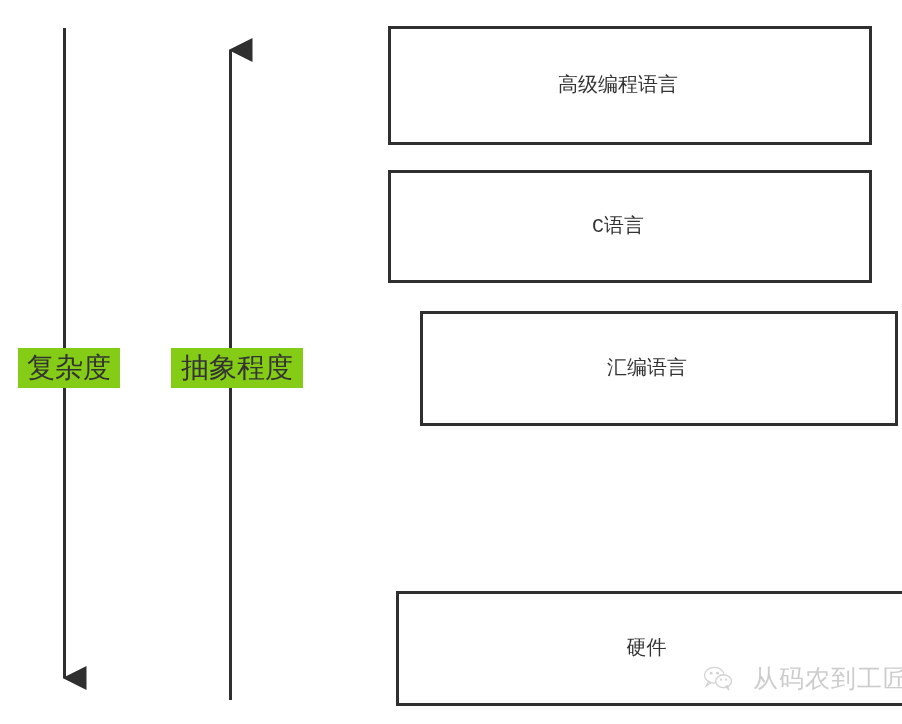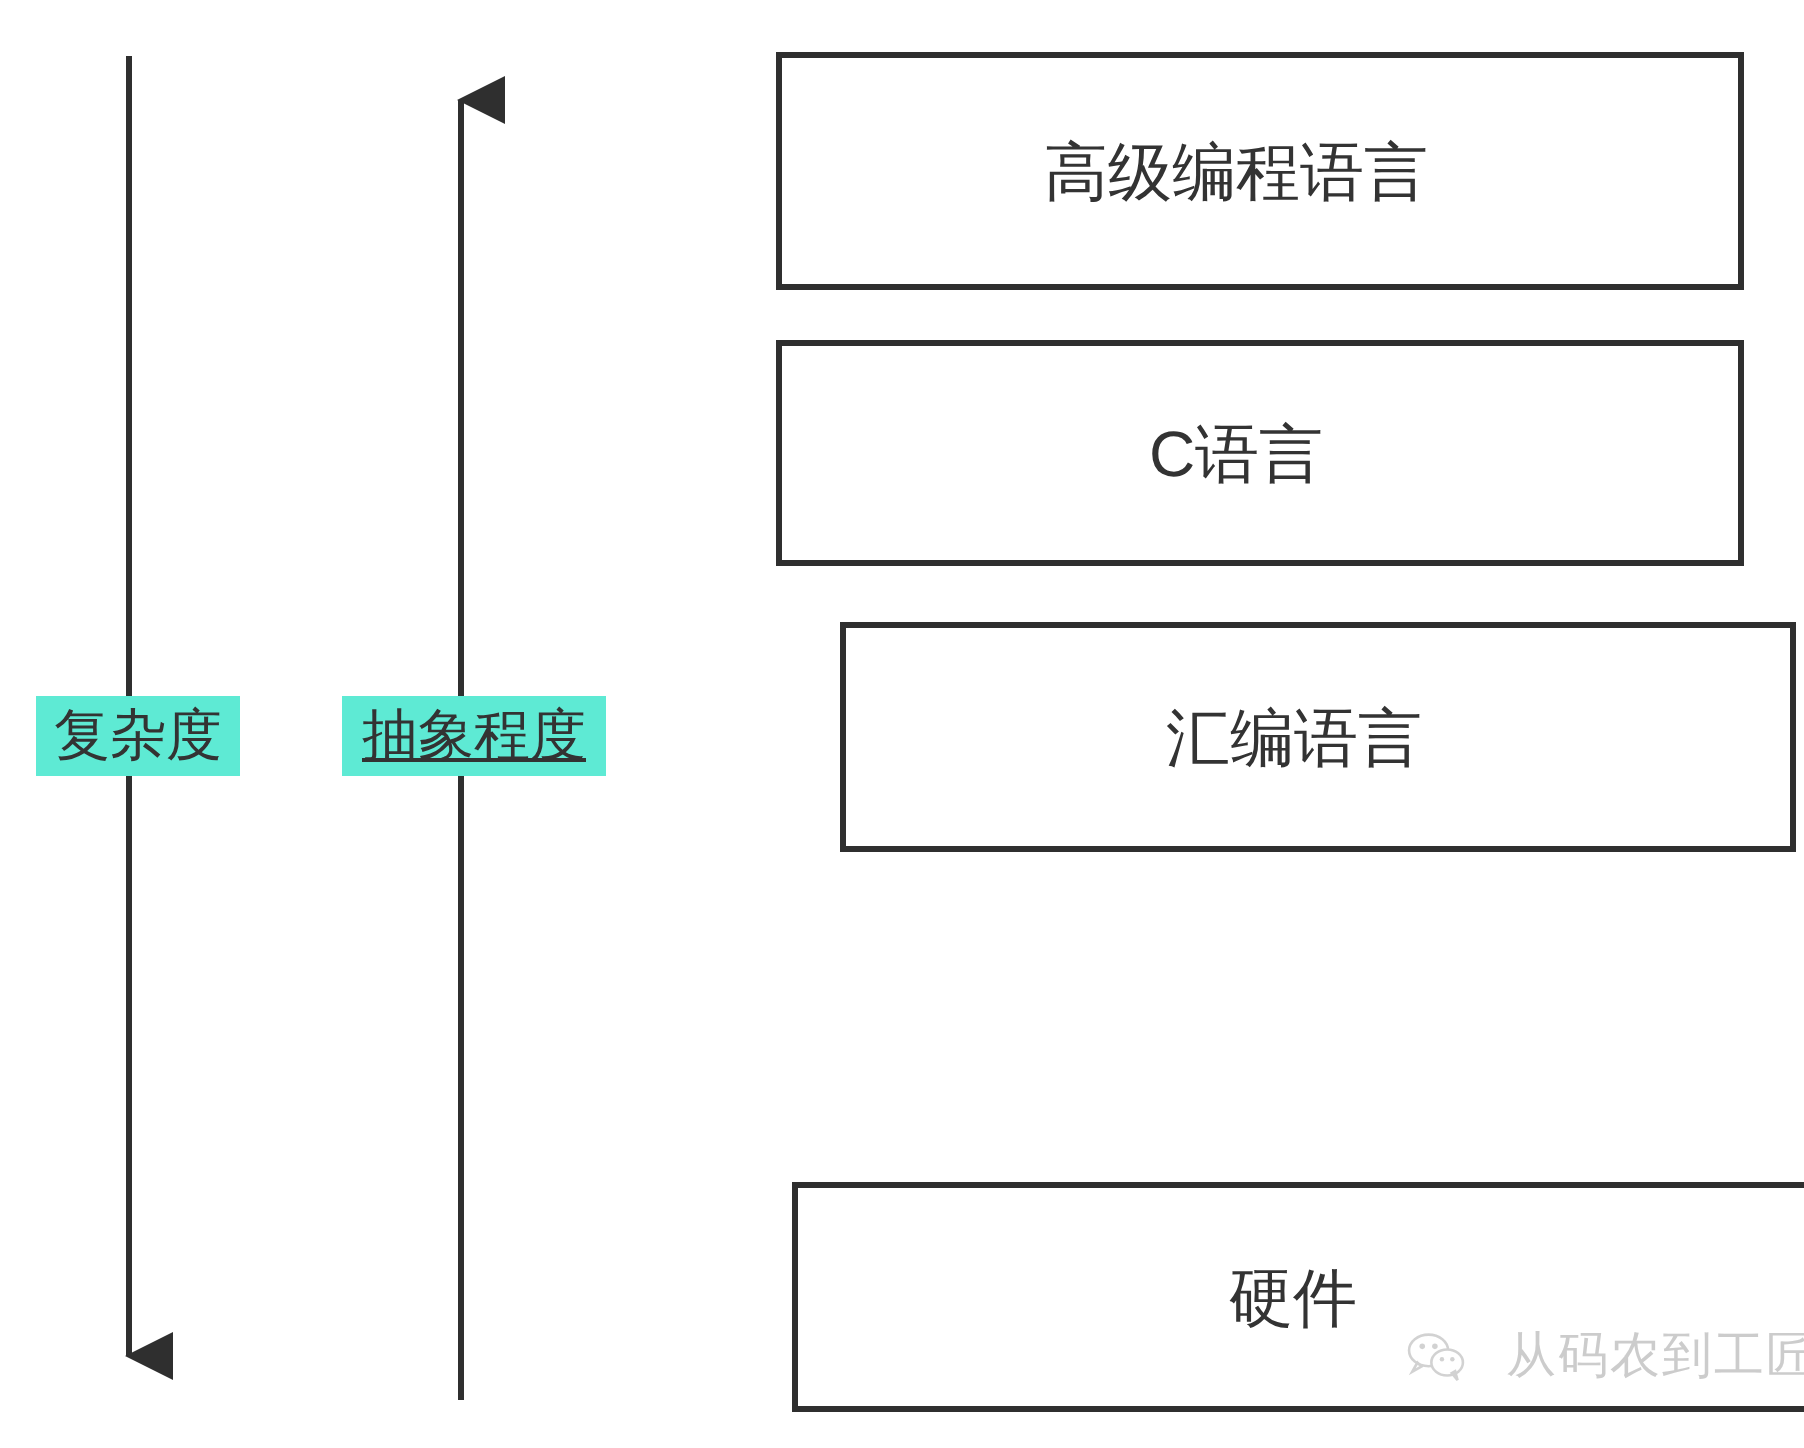--- a/index.html
+++ b/index.html
@@ -30,62 +30,62 @@
     position: absolute;
     top: 0;
     left: 0;
     display: block;
   }
   .axis-label {
     position: absolute;
     font-size: 28px;
     line-height: 1;
     color: #333333;
-    background: #5eead4;
+    background: #84cc16;
     white-space: nowrap;
     letter-spacing: 0px;
     padding: 6px 4px;
     text-align: center;
   }
   .axis-label.complexity {
     left: 18px;
     top: 348px;
     width: 94px;
   }
   .axis-label.abstraction {
     left: 171px;
     top: 348px;
     width: 124px;
-    text-decoration: underline;
   }
 
   
   .layer-stack {
     position: absolute;
     top: 0;
     left: 0;
     width: 902px;
     height: 724px;
   }
   .layer-box {
     position: absolute;
     box-sizing: border-box;
     border: 3px solid #2f2f2f;
     background: #ffffff;
     display: flex;
     align-items: center;
     justify-content: center;
   }
   .layer-label {
-    font-size: 32px;
+    font-size: 20px;
     line-height: 1;
     color: #333333;
     white-space: nowrap;
     position: relative;
     left: -12px;
+    font-family: Liberation Mono, monospace;
   }
 
   .layer-box.b0 { left: 388px; top: 26px;  width: 484px; height: 119px; }
   .layer-box.b1 { left: 388px; top: 170px; width: 484px; height: 113px; justify-content: center; }
   .layer-box.b2 { left: 396px; top: 311px; width: 478px; height: 115px; margin-left: 24px; }
   .layer-box.b3 { left: 396px; top: 452px; width: 478px; height: 114px; }
   .layer-box.b4 { left: 396px; top: 591px; width: 525px; height: 115px; }
 
   
   .watermark {

